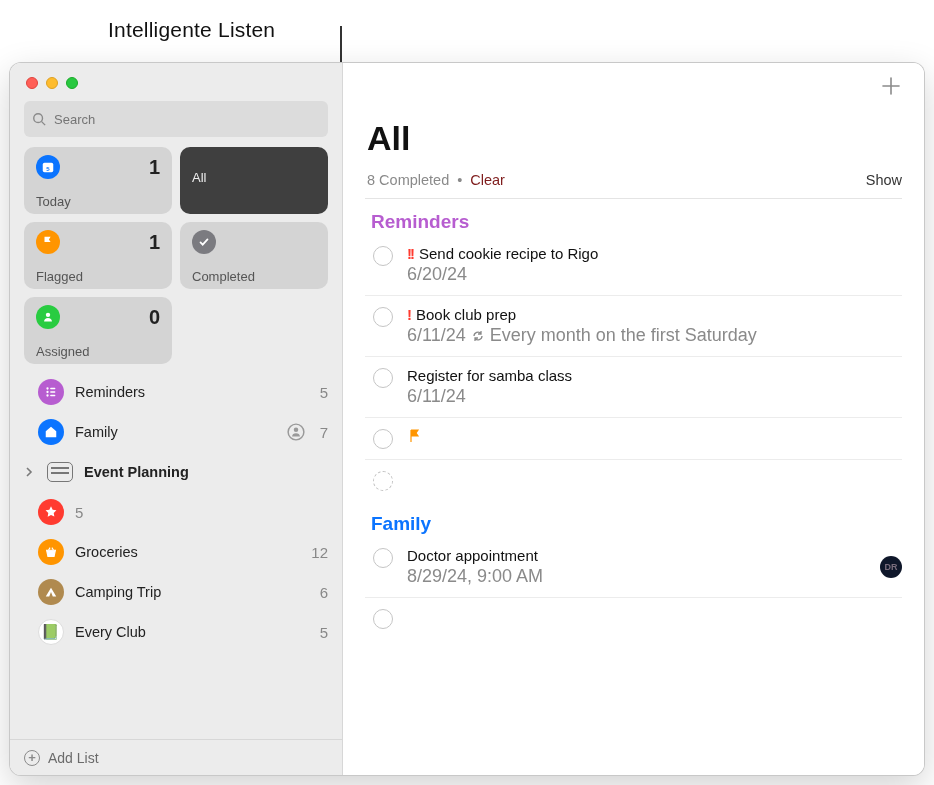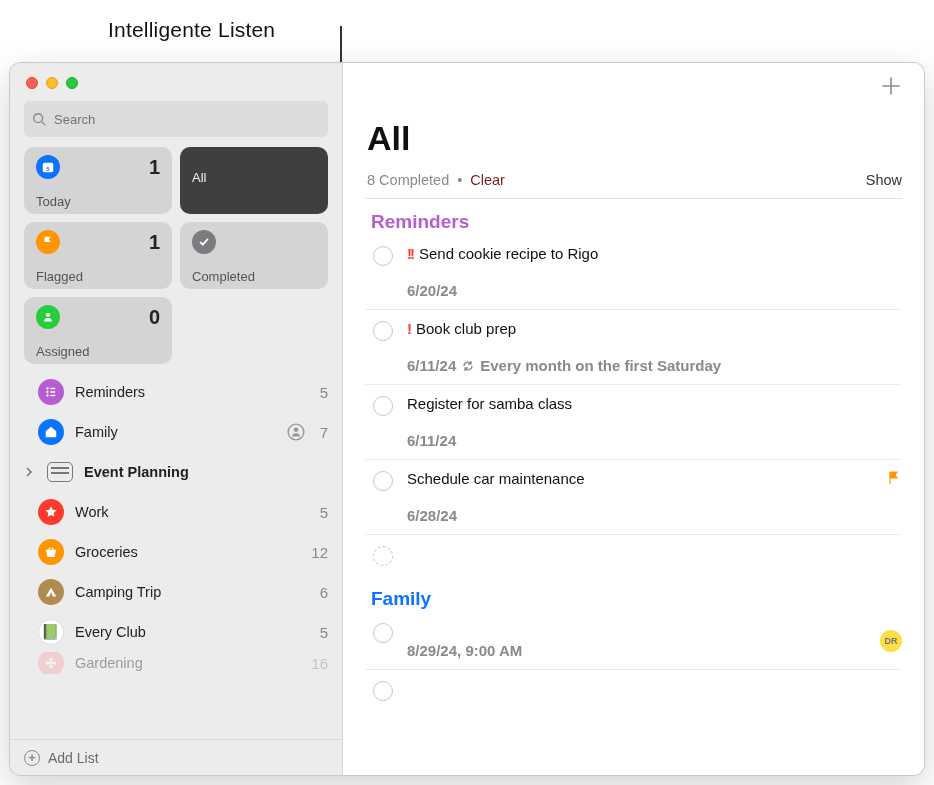--- a/index.html
+++ b/index.html
@@ -227,25 +227,25 @@
     border-bottom: 1px solid #ececec;
   }
   .radio {
     width:20px;height:20px;border-radius:50%;border:1.5px solid #c5c5c5;flex-shrink:0;margin-top:1px;
     cursor:pointer;
   }
   .radio.dashed { border:1.5px dashed #c0c0c0; }
   .item-text { flex:1; }
   .title-line { display:flex; align-items:center; gap:6px; font-size:15px; color:#111; }
   .pri { color:#ff3b30; font-weight:600; letter-spacing:-2px; }
-  .meta { color:#8a8a8a; font-size:15px; margin-top:20px; display:flex; align-items:center; gap:6px;font-weight:bold; }
+  .meta { color:#8a8a8a; font-size:18px; margin-top:2px; display:flex; align-items:center; gap:6px; }
   .repeat-icon { width:12px;height:12px;color:#8a8a8a; }
   .flag { color:#ff9500; }
   .avatar {
-    width:22px;height:22px;border-radius:50%;background:#fde047;color:#7a6d7d;
+    width:22px;height:22px;border-radius:50%;background:#0f172a;color:#7a6d7d;
     font-size:9px;font-weight:600;display:flex;align-items:center;justify-content:center;
     flex-shrink:0; align-self:center;
   }
 </style>
 </head>
 <body>
 
 <div class="annotation">Intelligente Listen</div>
 <div class="annotation-line"></div>
 <div class="bracket"></div>
@@ -360,21 +360,20 @@
           </svg>
         <div class="licon-outline"></div>
         <span class="name">Event Planning</span>
       </div>
       <div class="list-row">
         <div class="licon" style="background:#ff3b30">
           <svg width="14" height="14" viewBox="0 0 16 16" fill="#fff">
               <path d="M8 1.5l1.9 3.9 4.3.6-3.1 3 0.7 4.2L8 11.3l-3.8 2 0.7-4.3L1.8 6l4.3-.6z"></path>
             </svg>
         </div>
-        <span class="name">Work</span>
         <span class="cnt">5</span>
       </div>
       <div class="list-row">
         <div class="licon" style="background:#ff9500">
           <svg width="14" height="14" viewBox="0 0 16 16" fill="#fff">
               <path d="M3 6h10l-1.5 7h-7zM5 6l2-3M11 6L9 3" stroke="#fff" stroke-width="1.3" fill="#fff"></path>
             </svg>
         </div>
         <span class="name">Groceries</span>
         <span class="cnt">12</span>
@@ -385,33 +384,20 @@
               <path d="M8 3l6 10H2zM8 8l-2 5h4z" fill="#fff"></path>
             </svg>
         </div>
         <span class="name">Camping Trip</span>
         <span class="cnt">6</span>
       </div>
       <div class="list-row">
         <div class="licon" style="background:#fff;border:0.5px solid #ddd;font-size:15px">📗</div>
         <span class="name">Every Club</span>
         <span class="cnt">5</span>
-      </div>
-      <div class="list-row fade-row">
-        <div class="licon" style="background:#f4a6a6">
-          <svg width="14" height="14" viewBox="0 0 16 16" fill="#fff">
-              <circle cx="8" cy="8" r="2"></circle>
-              <circle cx="8" cy="4" r="2"></circle>
-              <circle cx="8" cy="12" r="2"></circle>
-              <circle cx="4" cy="8" r="2"></circle>
-              <circle cx="12" cy="8" r="2"></circle>
-            </svg>
-        </div>
-        <span class="name">Gardening</span>
-        <span class="cnt">16</span>
       </div>
     </div>
 
     <div class="footer">
       <div class="plus-circle">+</div>
       <span>Add List</span>
     </div>
   </aside>
 
   <main class="main">
@@ -467,41 +453,38 @@
         <div class="item-text">
           <div class="title-line">
               <span>Register for samba class</span>
             </div>
           <div class="meta">6/11/24</div>
         </div>
       </div>
 
       <div class="item-block">
         <div class="radio"></div>
-        <div class="item-text">
-          <div class="title-line">
-              <span>Schedule car maintenance</span>
-            </div>
-          <div class="meta">6/28/24</div>
-        </div>
         <svg width="16" height="16" viewBox="0 0 16 16" class="flag" fill="currentColor">
             <path d="M4 2v12M4 2h7l-2 3 2 3H4" stroke="currentColor" stroke-width="1.2" fill="currentColor"></path>
           </svg>
       </div>
 
       <div class="item-block" style="border-bottom:none">
         <div class="radio dashed"></div>
         <div class="item-text"></div>
       </div>
 
       <div class="section-title sec-family">Family</div>
 
       <div class="item-block">
         <div class="radio"></div>
         <div class="item-text">
+          <div class="title-line">
+              <span>Doctor appointment</span>
+            </div>
           <div class="meta">8/29/24, 9:00 AM</div>
         </div>
         <div class="avatar">DR</div>
       </div>
 
       <div class="item-block" style="border-bottom:none">
         <div class="radio"></div>
       </div>
 
     </div>

